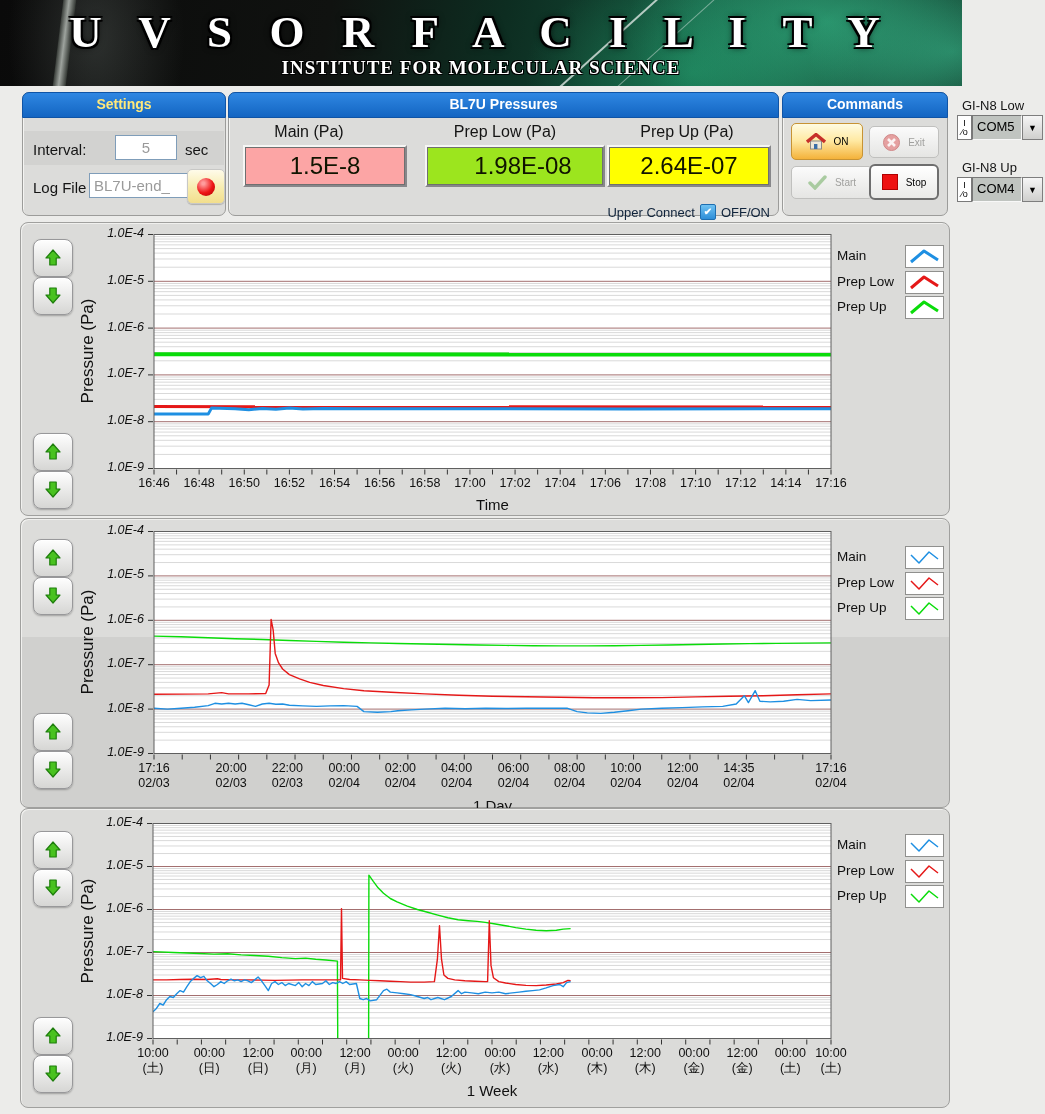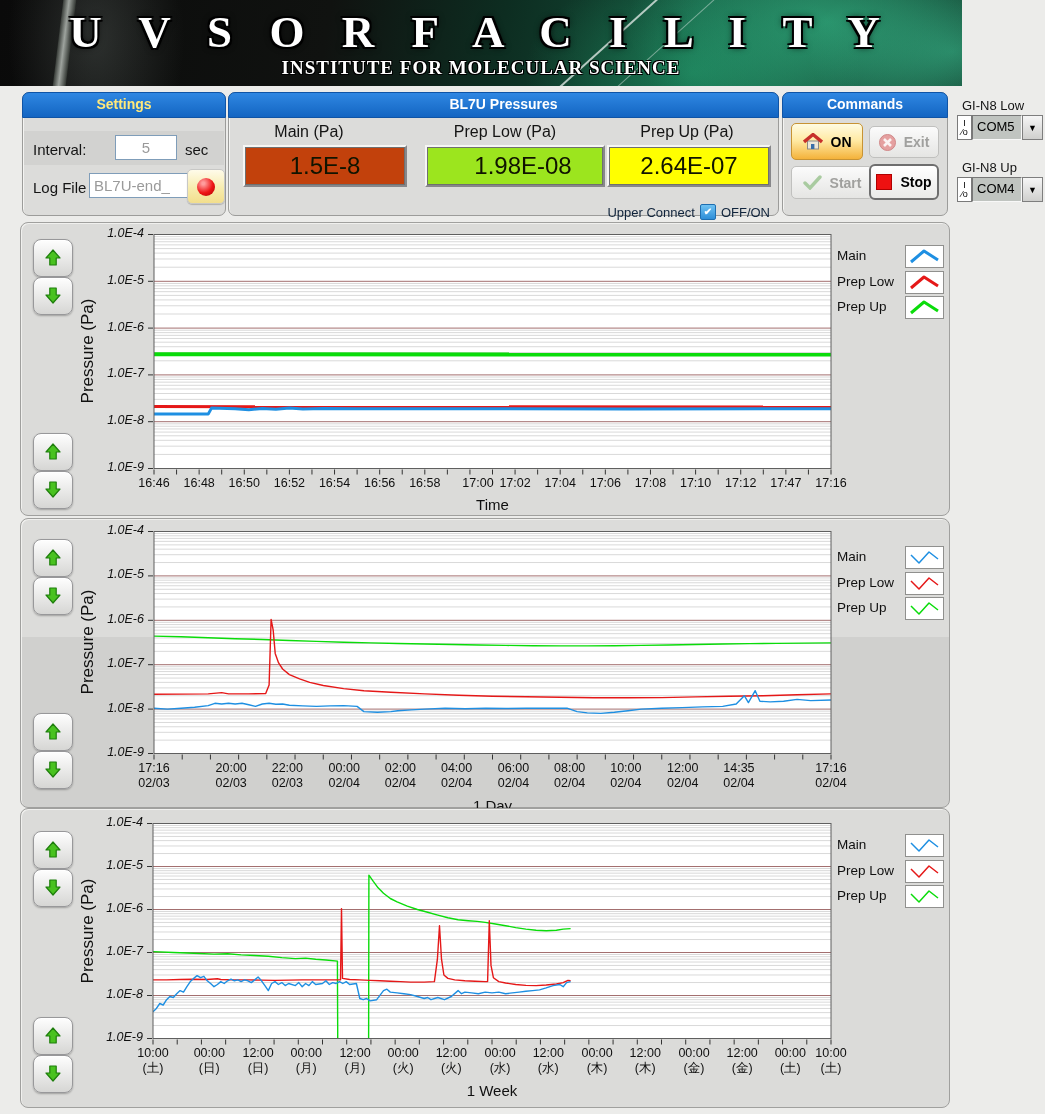--- a/index.html
+++ b/index.html
@@ -47,21 +47,21 @@
   .gauge{position:absolute;width:160px;height:38px;background:#9CE51E;
      border:2px solid;border-color:#F6F6F4 #87878A #87878A #F6F6F4;
      box-shadow:inset 0 0 0 1px #6F6F6F;
      display:flex;align-items:center;justify-content:center;
      font-size:24px;color:#101400;}
   .uc-row{position:absolute;right:8px;display:flex;align-items:center;gap:5px;font-size:13px;color:#10243C;margin-top:12px;}
   .cb{width:14px;height:14px;border-radius:2px;border:1px solid #1E6EB0;color:#fff;
       background:linear-gradient(#6FC2F2,#2E8ED8);font-size:10px;line-height:13px;text-align:center;font-weight:bold;}
 
   .cmd{position:absolute;border-radius:5px;display:flex;align-items:center;justify-content:center;
-       gap:8px;font-size:14px;box-sizing:border-box;font-weight:bold;}
+       gap:8px;font-size:10px;box-sizing:border-box;}
   .cmd .ic{display:flex;align-items:center;}
   .cmd.on{background:linear-gradient(#FFFCE2 0%,#FFE9A2 48%,#F4B23A 100%);border:1px solid #C79334;color:#000;}
   .cmd.dis{background:linear-gradient(#FBFBFB,#E5E5E3);border:1px solid #C0C0BE;color:#A0A09E;}
   .cmd.stop{background:linear-gradient(#FFFFFF,#EAEAE8);border:2px solid #6E6E6E;border-radius:6px;color:#000;}
 
   .com-lbl{position:absolute;font-size:13px;color:#141414;}
   .combo{position:absolute;height:25px;display:flex;}
   .combo .io{width:15px;background:#fff;border:1px solid #7A7A7A;font-size:9px;line-height:9px;
       text-align:center;padding-top:3px;box-sizing:border-box;color:#000;}
   .combo .field{width:50px;background:#C0C4C0;border:1px solid;border-color:#777 #F8F8F8 #F8F8F8 #777;
@@ -110,21 +110,21 @@
   <div class="recbtn" style="left:164px;top:76px;">
     <div class="reccirc"></div>
   </div>
 </div>
 
 <div class="panel" style="left:228px;top:92px;width:549px;height:122px;">
   <div class="panel-header">BL7U Pressures</div>
   <div class="gauge-lbl" style="left:0;top:30px;">Main (Pa)</div>
   <div class="gauge-lbl" style="left:196px;top:30px;">Prep Low (Pa)</div>
   <div class="gauge-lbl" style="left:378px;top:30px;">Prep Up (Pa)</div>
-  <div class="gauge" style="left: 14px; top: 52px; background: #c2410c;">1.5E-8</div>
+  <div class="gauge" style="left: 14px; top: 52px; background: #fca5a5;">1.5E-8</div>
   <div class="gauge" style="left: 196px; top: 52px; background: rgb(156, 229, 30); padding-left: 16px;">1.98E-08</div>
   <div class="gauge" style="left:378px;top:52px;background:#FFFF00;">2.64E-07</div>
   <div class="uc-row" style="top:99px;">
     <span>Upper Connect</span>
     <span class="cb">✔</span>
     <span>OFF/ON</span>
   </div>
 </div>
 
 <div class="panel" style="left:782px;top:92px;width:164px;height:122px;">
@@ -318,21 +318,21 @@
     </div>
     <div class="xtick" style="left: 281.556px; top: 253px;">
       <div>16:54</div>
     </div>
     <div class="xtick" style="left: 326.644px; top: 253px;">
       <div>16:56</div>
     </div>
     <div class="xtick" style="left: 371.8px; top: 253px;">
       <div>16:58</div>
     </div>
-    <div class="xtick" style="left: 416.956px; top: 253px; padding-left: 8px;">
+    <div class="xtick" style="left: 416.956px; top: 253px;">
       <div>17:00</div>
     </div>
     <div class="xtick" style="left: 462.044px; top: 253px;">
       <div>17:02</div>
     </div>
     <div class="xtick" style="left: 507.2px; top: 253px;">
       <div>17:04</div>
     </div>
     <div class="xtick" style="left: 552.356px; top: 253px;">
       <div>17:06</div>
@@ -340,21 +340,21 @@
     <div class="xtick" style="left: 597.444px; top: 253px;">
       <div>17:08</div>
     </div>
     <div class="xtick" style="left: 642.6px; top: 253px;">
       <div>17:10</div>
     </div>
     <div class="xtick" style="left: 687.756px; top: 253px;">
       <div>17:12</div>
     </div>
     <div class="xtick" style="left: 732.844px; top: 253px;">
-      <div>17:47</div>
+      <div>14:14</div>
     </div>
     <div class="xtick" style="left: 778px; top: 253px;">
       <div>17:16</div>
     </div>
     <div class="axtitle" style="left: 133px; width: 677px; top: 273px;">Time</div>
     <div class="leg-lbl" style="left: 816px; top: 25px;">Main</div>
     <div class="leg-ic" style="left: 884px; top: 22px;">
       <svg width="35" height="19" viewBox="0 0 35 19">
         <polyline points="4,15 17,4 31,13" fill="none" stroke="#1E8FE2" stroke-width="3" stroke-linejoin="round"></polyline>
       </svg>

